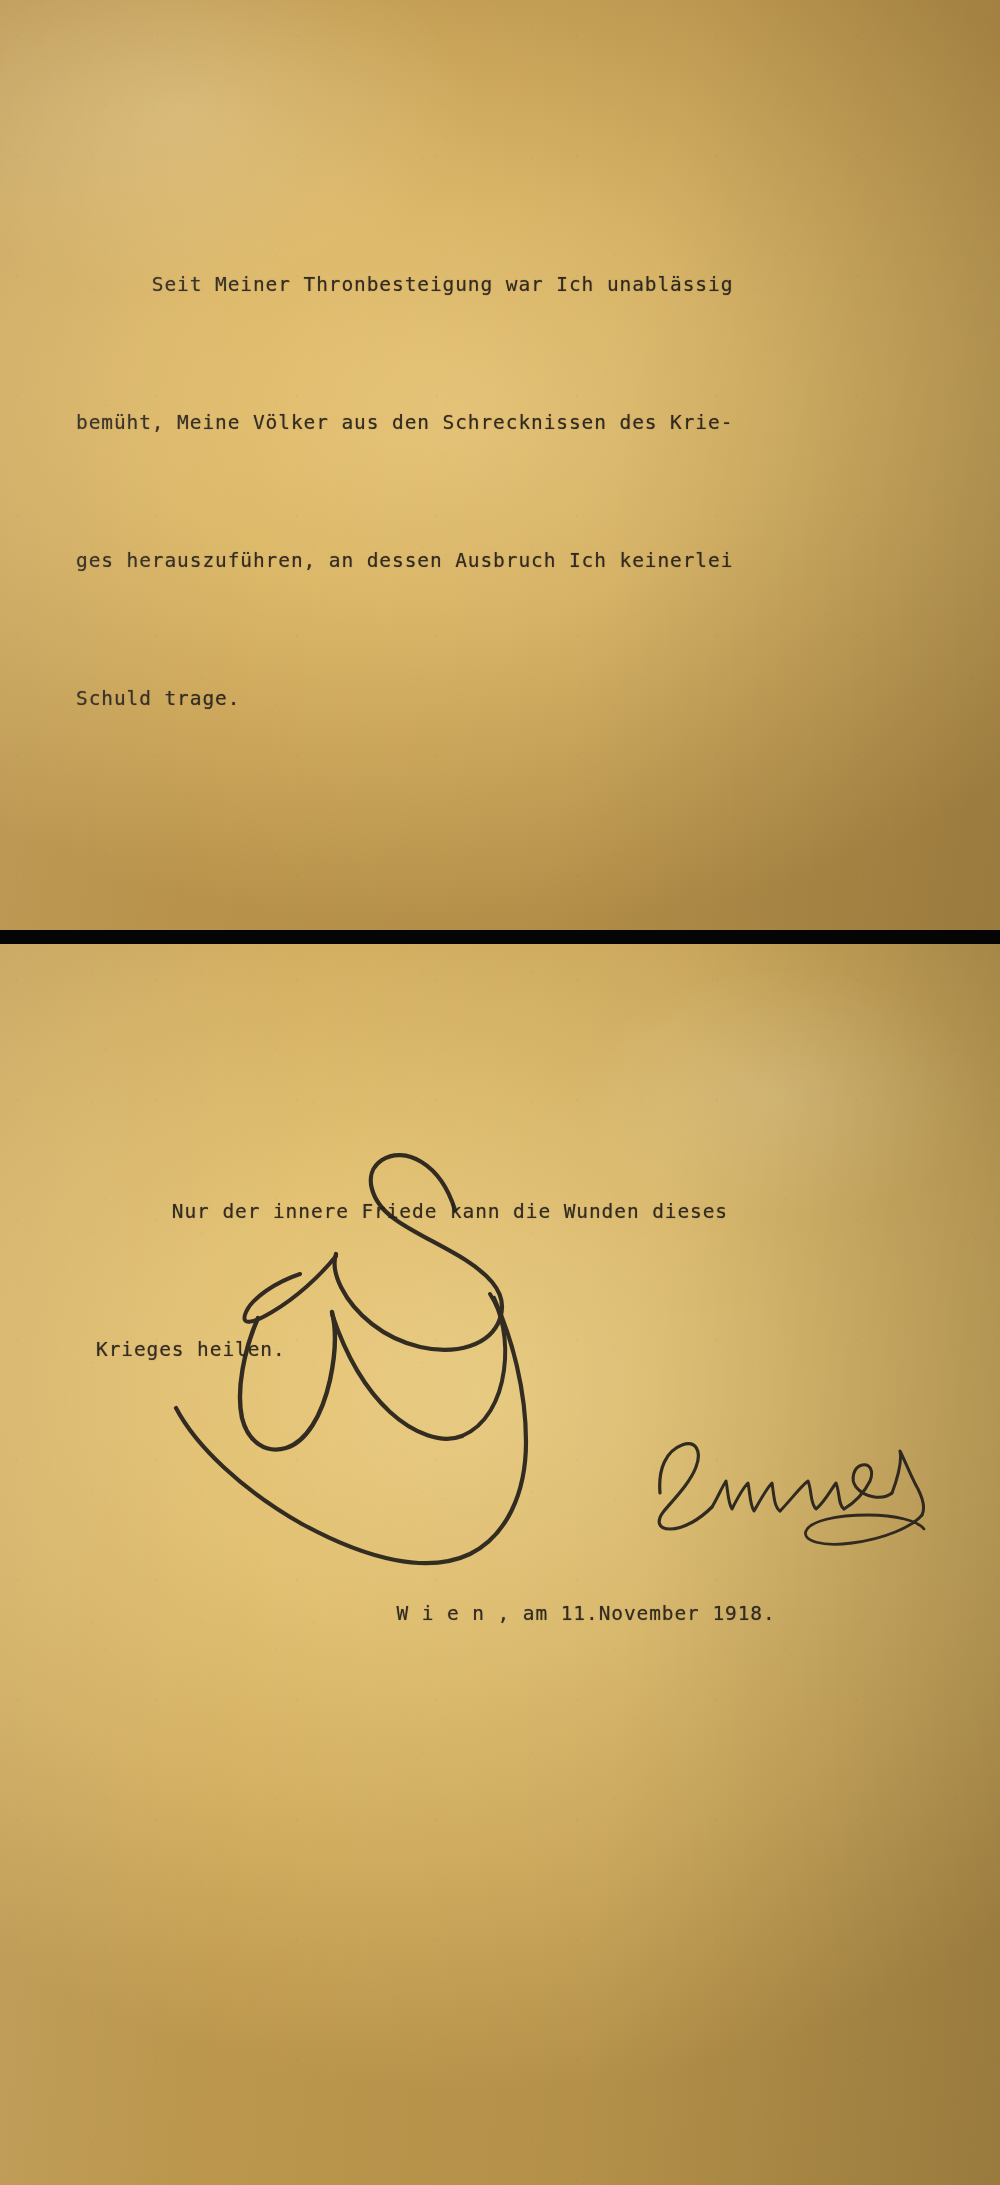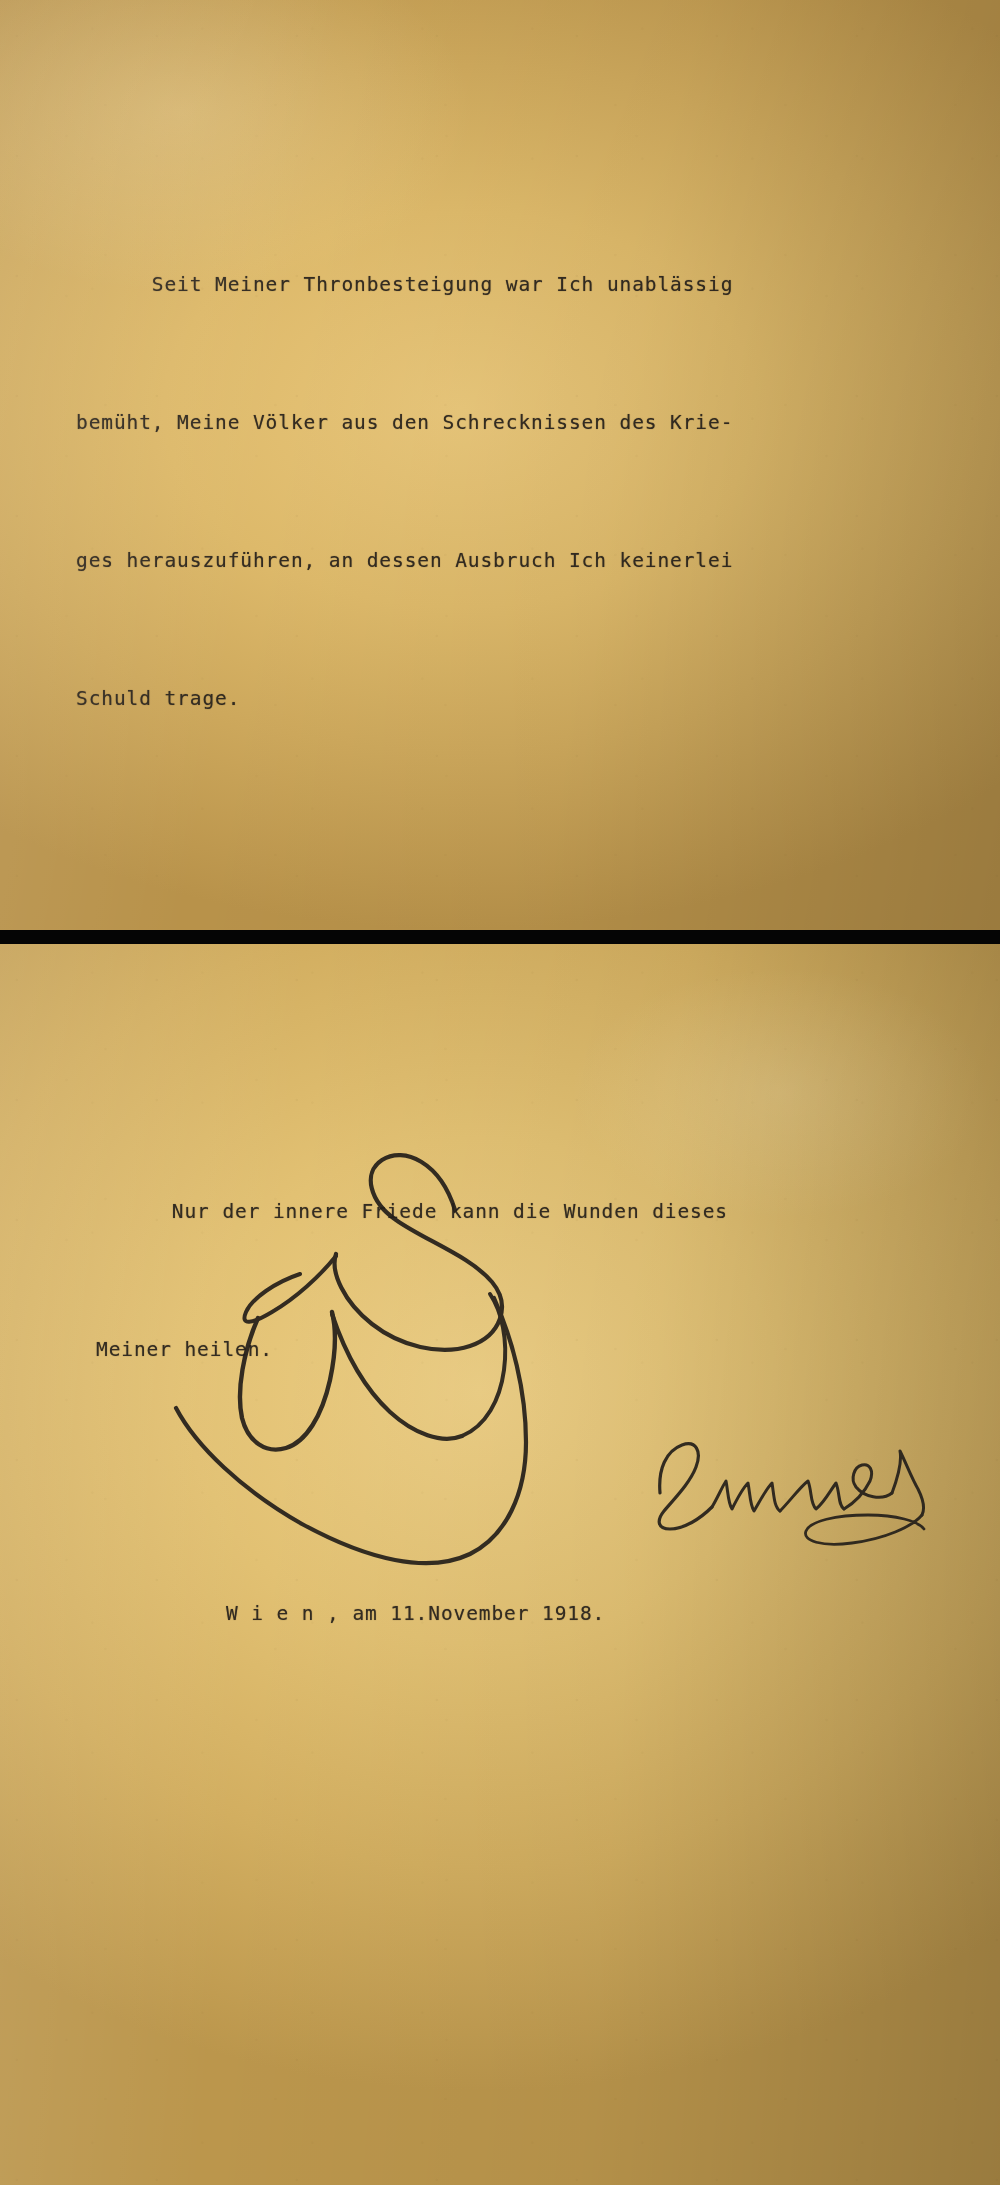--- a/index.html
+++ b/index.html
@@ -93,20 +93,21 @@
     left: 96px;
     top: 1005px;
     width: 850px;
   }
   .para { margin: 0; }
   .line { display: block; }
   .place-line {
     display: block;
     padding-left: 130px;
     margin-top: 34px;
+    text-align: center;
   }
 
   
   .sig-wrap {
     position: absolute;
     left: 0;
     top: 1050px;
     width: 1000px;
     height: 600px;
     pointer-events: none;
@@ -166,21 +167,21 @@
 
   <div class="gap-band"></div>
 
   <div class="sheet-bottom">
     <div class="speckle"></div>
   </div>
 
   <div class="typed block-bottom">
     <div class="para">
       <span class="line">      Nur der innere Friede kann die Wunden dieses</span>
-      <span class="line">Meiner heilen.</span>
+      <span class="line">Krieges heilen.</span>
     </div>
     <span class="place-line">W i e n , am 11.November 1918.</span>
   </div>
 
   <svg class="sig-wrap" viewBox="0 0 1000 600">
     <g class="ink">
       <path d="M455,160 C440,112 404,96 382,110 C362,123 370,152 396,170
                C424,190 470,206 492,232 C512,256 500,286 470,296
                C440,306 400,296 372,274 C344,252 330,222 336,204" stroke-width="4.2"></path>
       <path d="M336,206 C320,226 296,248 272,262 C252,274 240,276 246,262

